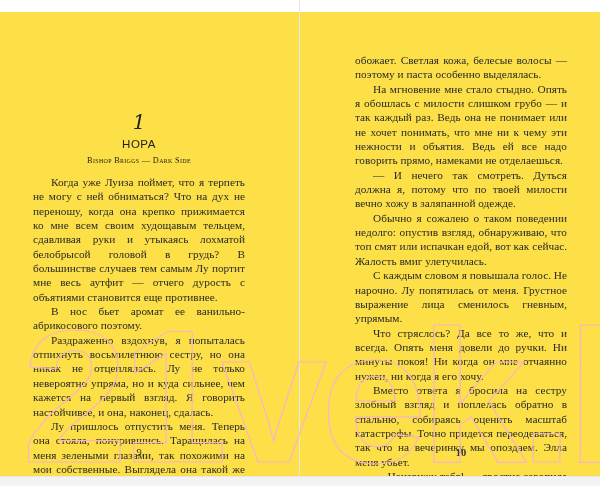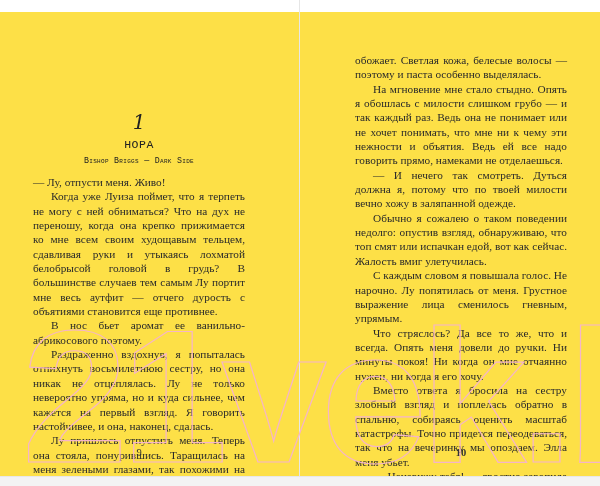--- a/index.html
+++ b/index.html
@@ -9,38 +9,37 @@
     .page.left { left:0; width:299px; }
     .page.right { left:300px; width:300px; }
     .gutter { position:absolute; left:299px; top:0; width:1px; height:476px; background:#e6e6e6; }
     .bottom-strip { position:absolute; left:0; top:476px; width:600px; height:10px; background:#f3f3f3; border-top:1px solid #e8e8e8; }
     .text { position:absolute; font-family:"Liberation Serif", "DejaVu Serif", serif; font-size:11.3px; line-height:14.35px; text-align:justify; }
     .left .text { left:33px; width:212px; top:163px; }
     .right .text { left:55px; width:212px; top:41px; }
     .text p { margin:0; text-indent:18px; text-align:justify; hyphens:auto; }
     .text p.noindent { text-indent:0; }
     .chapter-num { position:absolute; left:33px; width:212px; top:99px; text-align:center; font-family:"DejaVu Serif", serif; font-style:italic; font-size:20px; line-height:22px; color:#222; }
-    .chapter-title { position:absolute; left:33px; width:212px; top:126px; text-align:center; font-family:Liberation Mono, monospace; font-size:11.5px; letter-spacing:0.5px; color:#222; }
-    .epigraph { position:absolute; left:33px; width:212px; top:144px; text-align:center; font-family:Liberation Mono, monospace; font-size:8.3px; font-variant:small-caps; letter-spacing:0.3px; color:#222; }
+    .chapter-title { position:absolute; left:33px; width:212px; top:126px; text-align:center; font-family:Liberation Sans, sans-serif; font-size:11.5px; letter-spacing:0.5px; color:#222; }
+    .epigraph { position:absolute; left:33px; width:212px; top:144px; text-align:center; font-family:Liberation Serif, serif; font-size:8.3px; font-variant:small-caps; letter-spacing:0.3px; color:#222; }
     .page-num { position:absolute; top:435px; width:212px; text-align:center; font-family:"Liberation Serif", serif; font-size:10.5px; color:#333; }
     .left .page-num { left:33px; }
     .right .page-num { left:55px;font-weight:bold; }
     .watermark { position:absolute; left:0; top:0; width:600px; height:486px; pointer-events:none; }
     .watermark text { font-family:"Liberation Sans", "DejaVu Sans", sans-serif; font-weight:bold; font-size:190px; fill:none; stroke:#f6b5c8; stroke-width:1.2; letter-spacing:-6px; }
   </style>
 </head>
 <body>
 
 <div class="spread">
   <div class="page left">
     <div class="chapter-num">1</div>
     <div class="chapter-title">НОРА</div>
     <div class="epigraph">Bishop Briggs — Dark Side</div>
     <div class="text">
-      <p class="noindent">— Лу, отпусти меня. Живо!</p>
       <p>Когда уже Луиза поймет, что я терпеть не могу с ней обниматься? Что на дух не переношу, когда она крепко прижимается ко мне всем своим худощавым тельцем, сдавливая руки и утыкаясь лохматой белобрысой головой в грудь? В большинстве случаев тем самым Лу портит мне весь аутфит — отчего дурость с объятиями становится еще противнее.</p>
       <p>В нос бьет аромат ее ванильно-абрикосового поэтому.</p>
       <p>Раздраженно вздохнув, я попыталась отпихнуть восьмилетнюю сестру, но она никак не отцеплялась. Лу не только невероятно упряма, но и куда сильнее, чем кажется на первый взгляд. Я говорить настойчивее, и она, наконец, сдалась.</p>
       <p>Лу пришлось отпустить меня. Теперь она стояла, понурившись. Таращилась на меня зелеными глазами, так похожими на мои собственные. Выглядела она такой же недовольной, какой я себя чувствовала. Хоть в этом мы сошлись. Я невозмутимо выдержала взгляд сестры и вдруг заметила над надутыми губками следы ореховой пасты, которую та просто</p>
     </div>
     <div class="page-num">9</div>
   </div>
 
   <div class="gutter"></div>
 

